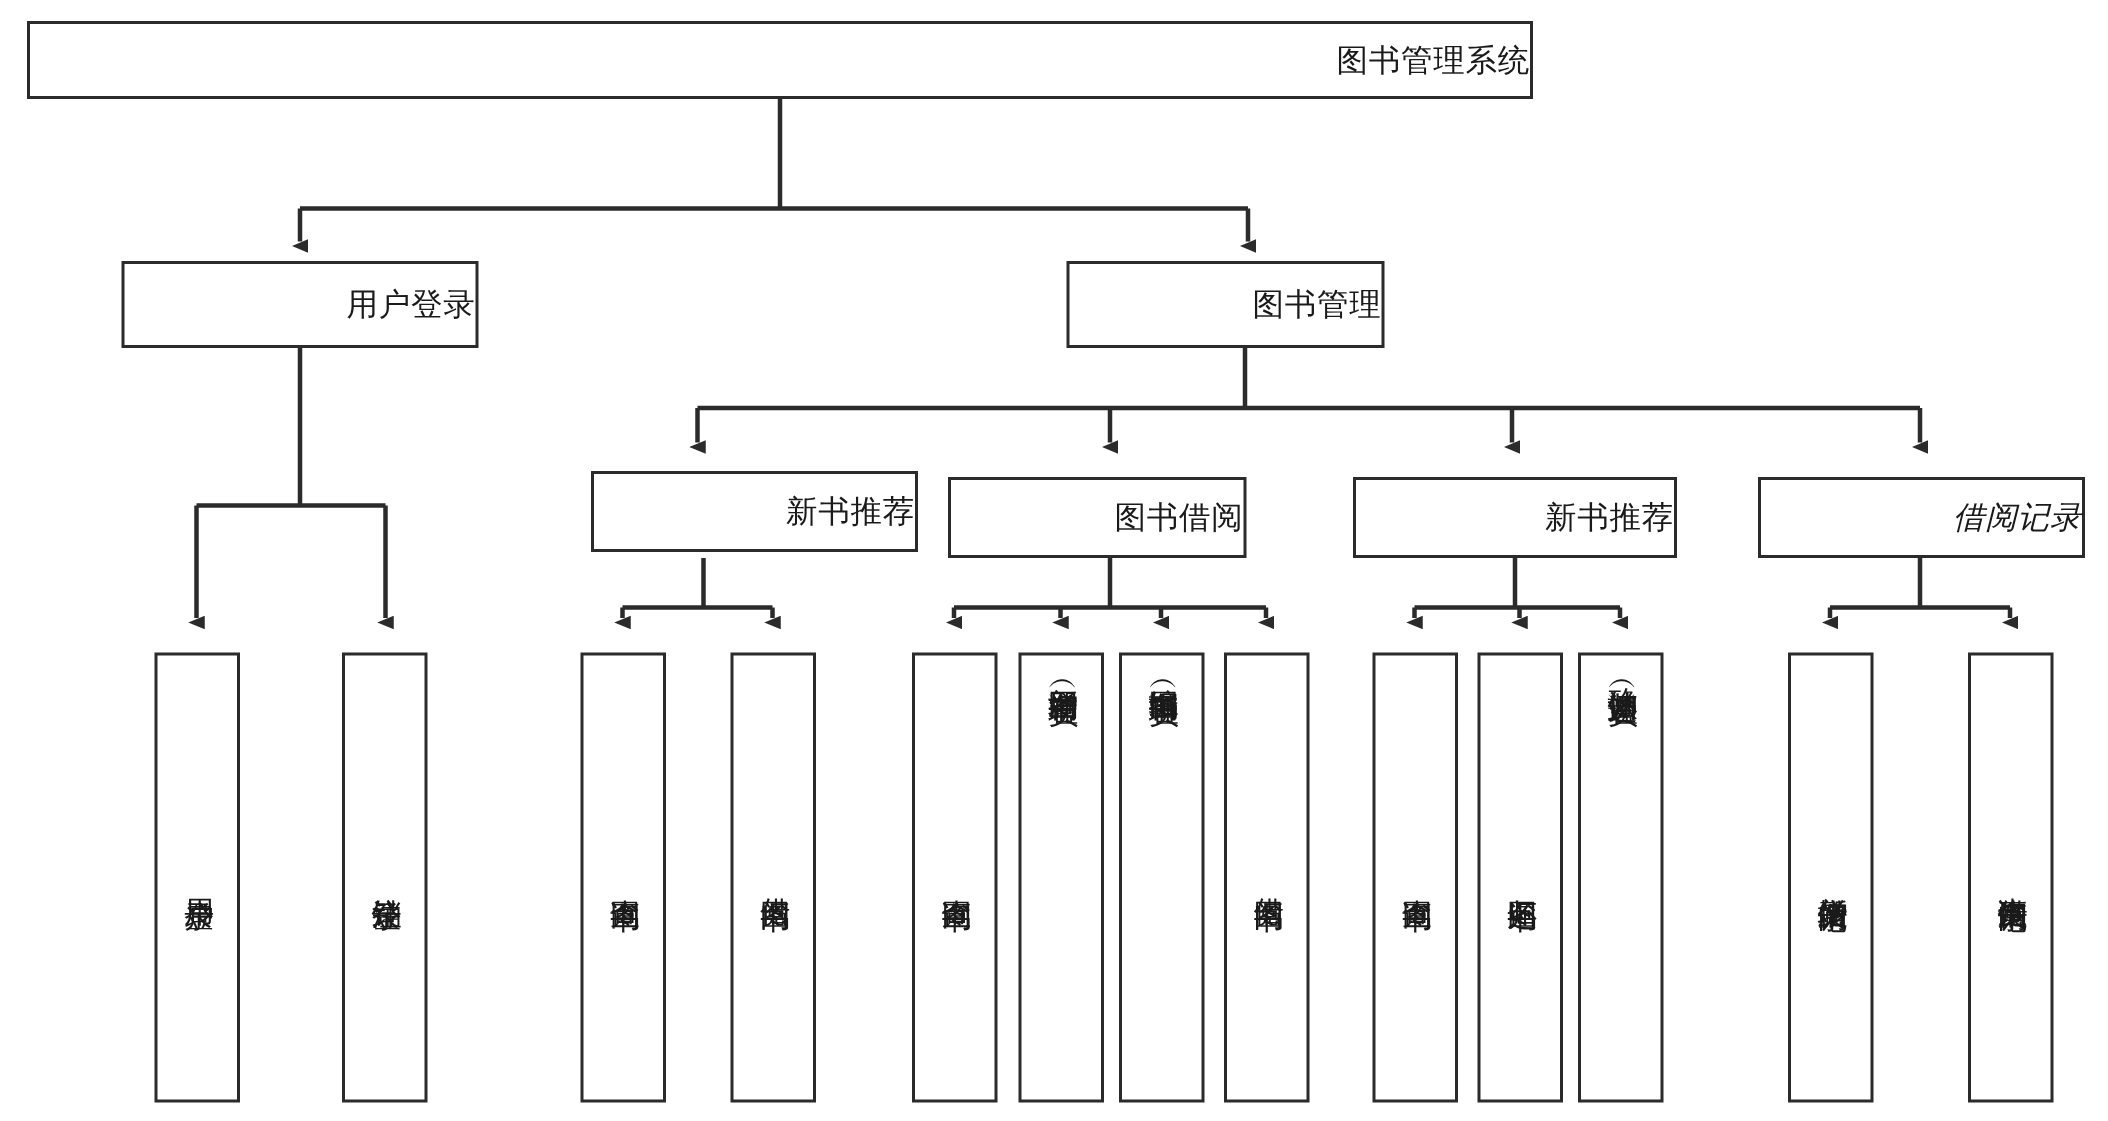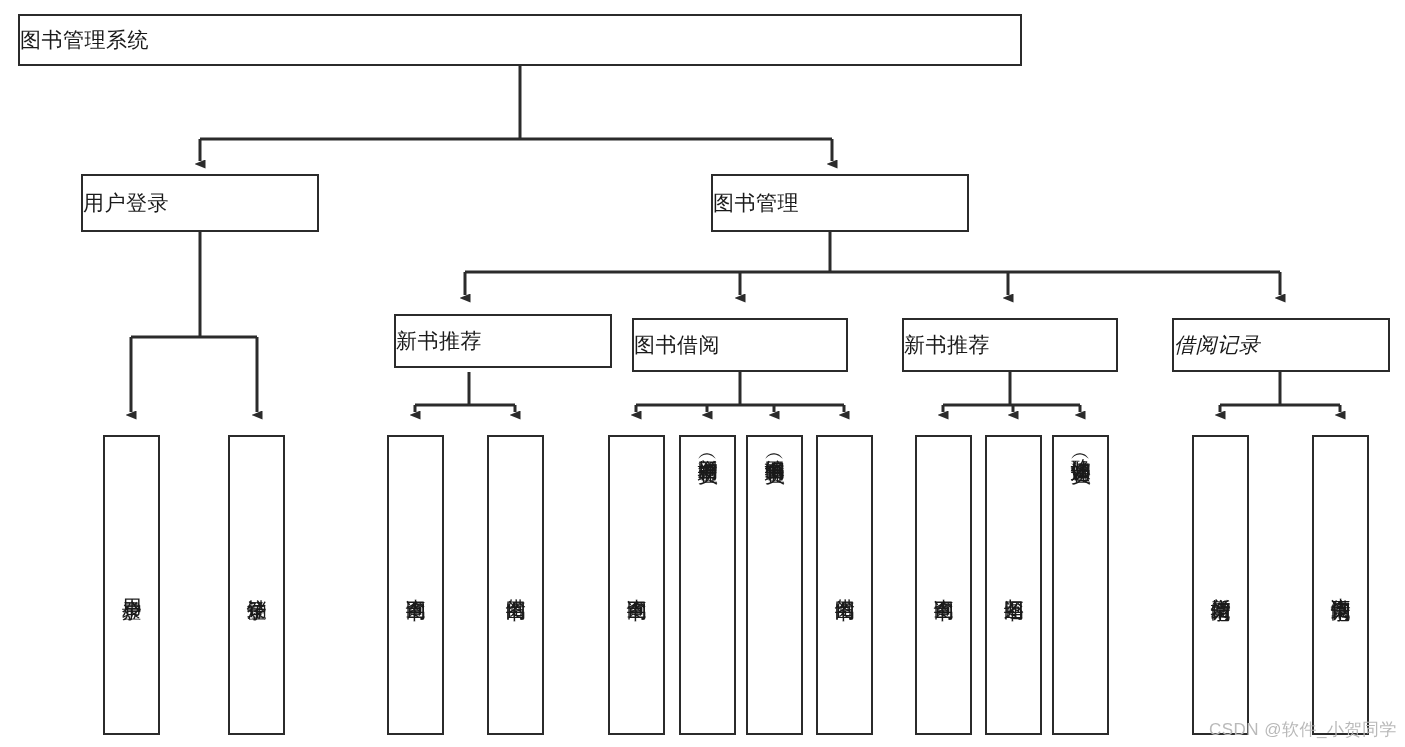--- a/index.html
+++ b/index.html
@@ -25,21 +25,21 @@
     height: 747px;
     pointer-events: none;
   }
   .node {
     position: absolute;
     box-sizing: border-box;
     border: 2.5px solid #2b2b2b;
     background: #ffffff;
     display: flex;
     align-items: center;
-    justify-content: flex-start;
+    justify-content: flex-end;
     color: #1a1a1a;
   }
   .node.h {
     font-size: 21px;
     letter-spacing: 0.5px;
   }
   .node.v {
     align-items: flex-start;
     justify-content: center;
     padding-top: 6px;
@@ -121,28 +121,28 @@
     </g>
   </svg>
 
   <div class="node h" style="left:18px; top:14px; width:1004px; height:52px;">
     <span>图书管理系统</span>
   </div>
 
   <div class="node h" style="left:81px; top:174px; width:238px; height:58px;">
     <span>用户登录</span>
   </div>
-  <div class="node h" style="left:711px; top:174px; width:258px; height:58px;">
+  <div class="node h" style="left:711px; top:174px; width:212px; height:58px;">
     <span>图书管理</span>
   </div>
 
   <div class="node h" style="left:360px; top:314px; width:218px; height:54px;margin-left:34px;">
     <span>新书推荐</span>
   </div>
-  <div class="node h" style="left:632px; top:318px; width:216px; height:54px;">
+  <div class="node h" style="left:632px; top:318px; width:199px; height:54px;">
     <span>图书借阅</span>
   </div>
   <div class="node h" style="left:902px; top:318px; width:216px; height:54px;">
     <span>新书推荐</span>
   </div>
   <div class="node h" style="left:1172px; top:318px; width:218px; height:54px;font-style:italic;">
     <span>借阅记录</span>
   </div>
 
   <div class="node v centered" style="left:103px; top:435px; width:57px; height:300px;">
@@ -182,14 +182,13 @@
     <span class="vtext">确认归还（管理员）</span>
   </div>
 
   <div class="node v centered" style="left:1192px; top:435px; width:57px; height:300px;">
     <span class="vtext">新增借阅记录</span>
   </div>
   <div class="node v centered" style="left:1312px; top:435px; width:57px; height:300px;">
     <span class="vtext">查询借阅记录</span>
   </div>
 
-  <div class="watermark">CSDN @软件_小贺同学</div>
 </div>
 
 </body></html>

